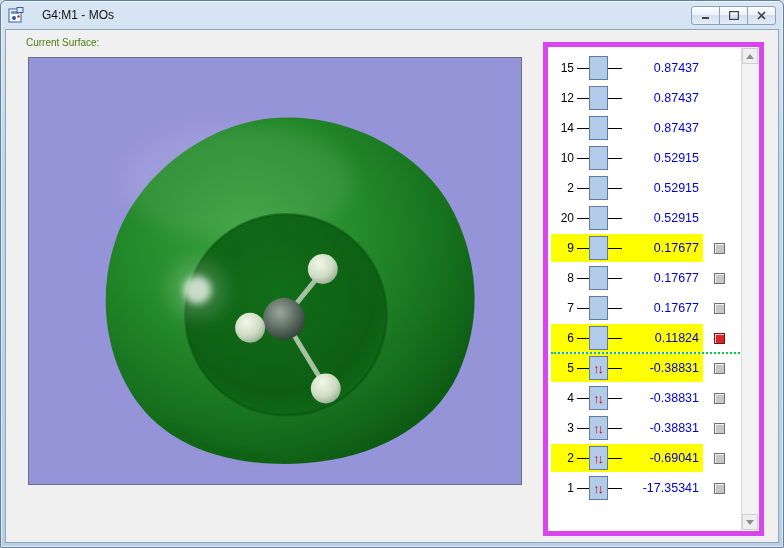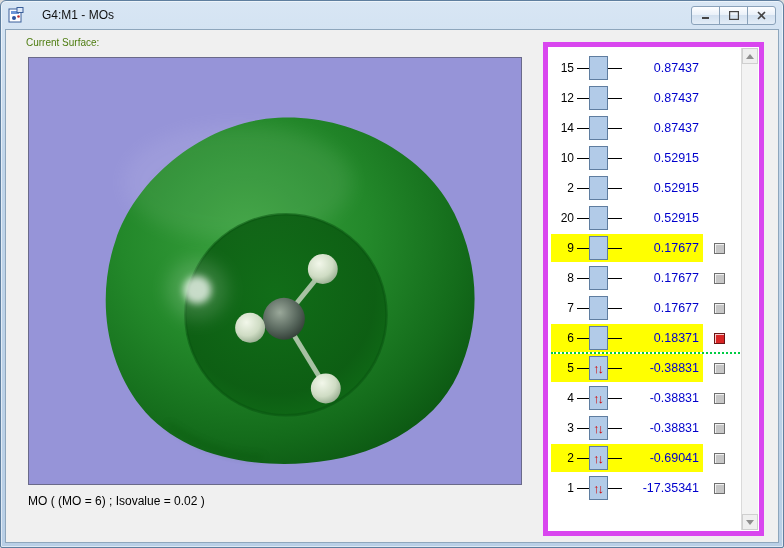--- a/index.html
+++ b/index.html
@@ -152,21 +152,20 @@
         <circle cx="295" cy="212" r="15" fill="url(#hGrad)"></circle>
         <circle cx="222" cy="271" r="15" fill="url(#hGrad)"></circle>
         <circle cx="298" cy="332" r="15" fill="url(#hGrad)"></circle>
 
         <circle cx="169" cy="233" r="14" fill="#ffffff" opacity="0.75" filter="url(#soft)"></circle>
         <circle cx="169" cy="233" r="30" fill="#e2f2e2" opacity="0.18" filter="url(#soft2)"></circle>
         <path d="M140 368 Q185 400 235 401" fill="none" stroke="#0a4c10" stroke-width="2.5" opacity="0.5" filter="url(#soft)"></path>
       </svg>
     </div>
 
-    <div class="caption">MO ( (MO = 6) ; Isovalue = 0.02 )</div>
 
     <div class="mo-panel">
       <div class="mo-rows">
           <div class="mo-row">
     <div class="row-body">
       <span class="mo-num">15</span>
       <span class="tick l"></span>
       <span class="mo-box">
                 <span class="arrows"></span>
               </span>
@@ -272,21 +271,21 @@
     <span class="mo-check"></span>
   </div>
           <div class="mo-row">
     <div class="row-body hl">
       <span class="mo-num">6</span>
       <span class="tick l"></span>
       <span class="mo-box">
                 <span class="arrows"></span>
               </span>
       <span class="tick r"></span>
-      <span class="mo-energy">0.18371</span>
+      <span class="mo-energy">0.11824</span>
     </div>
     <span class="mo-check red"></span>
   </div>
           <div class="divider"></div>
           <div class="mo-row">
     <div class="row-body hl">
       <span class="mo-num">5</span>
       <span class="tick l"></span>
       <span class="mo-box">
                 <span class="arrows">↑↓</span>

